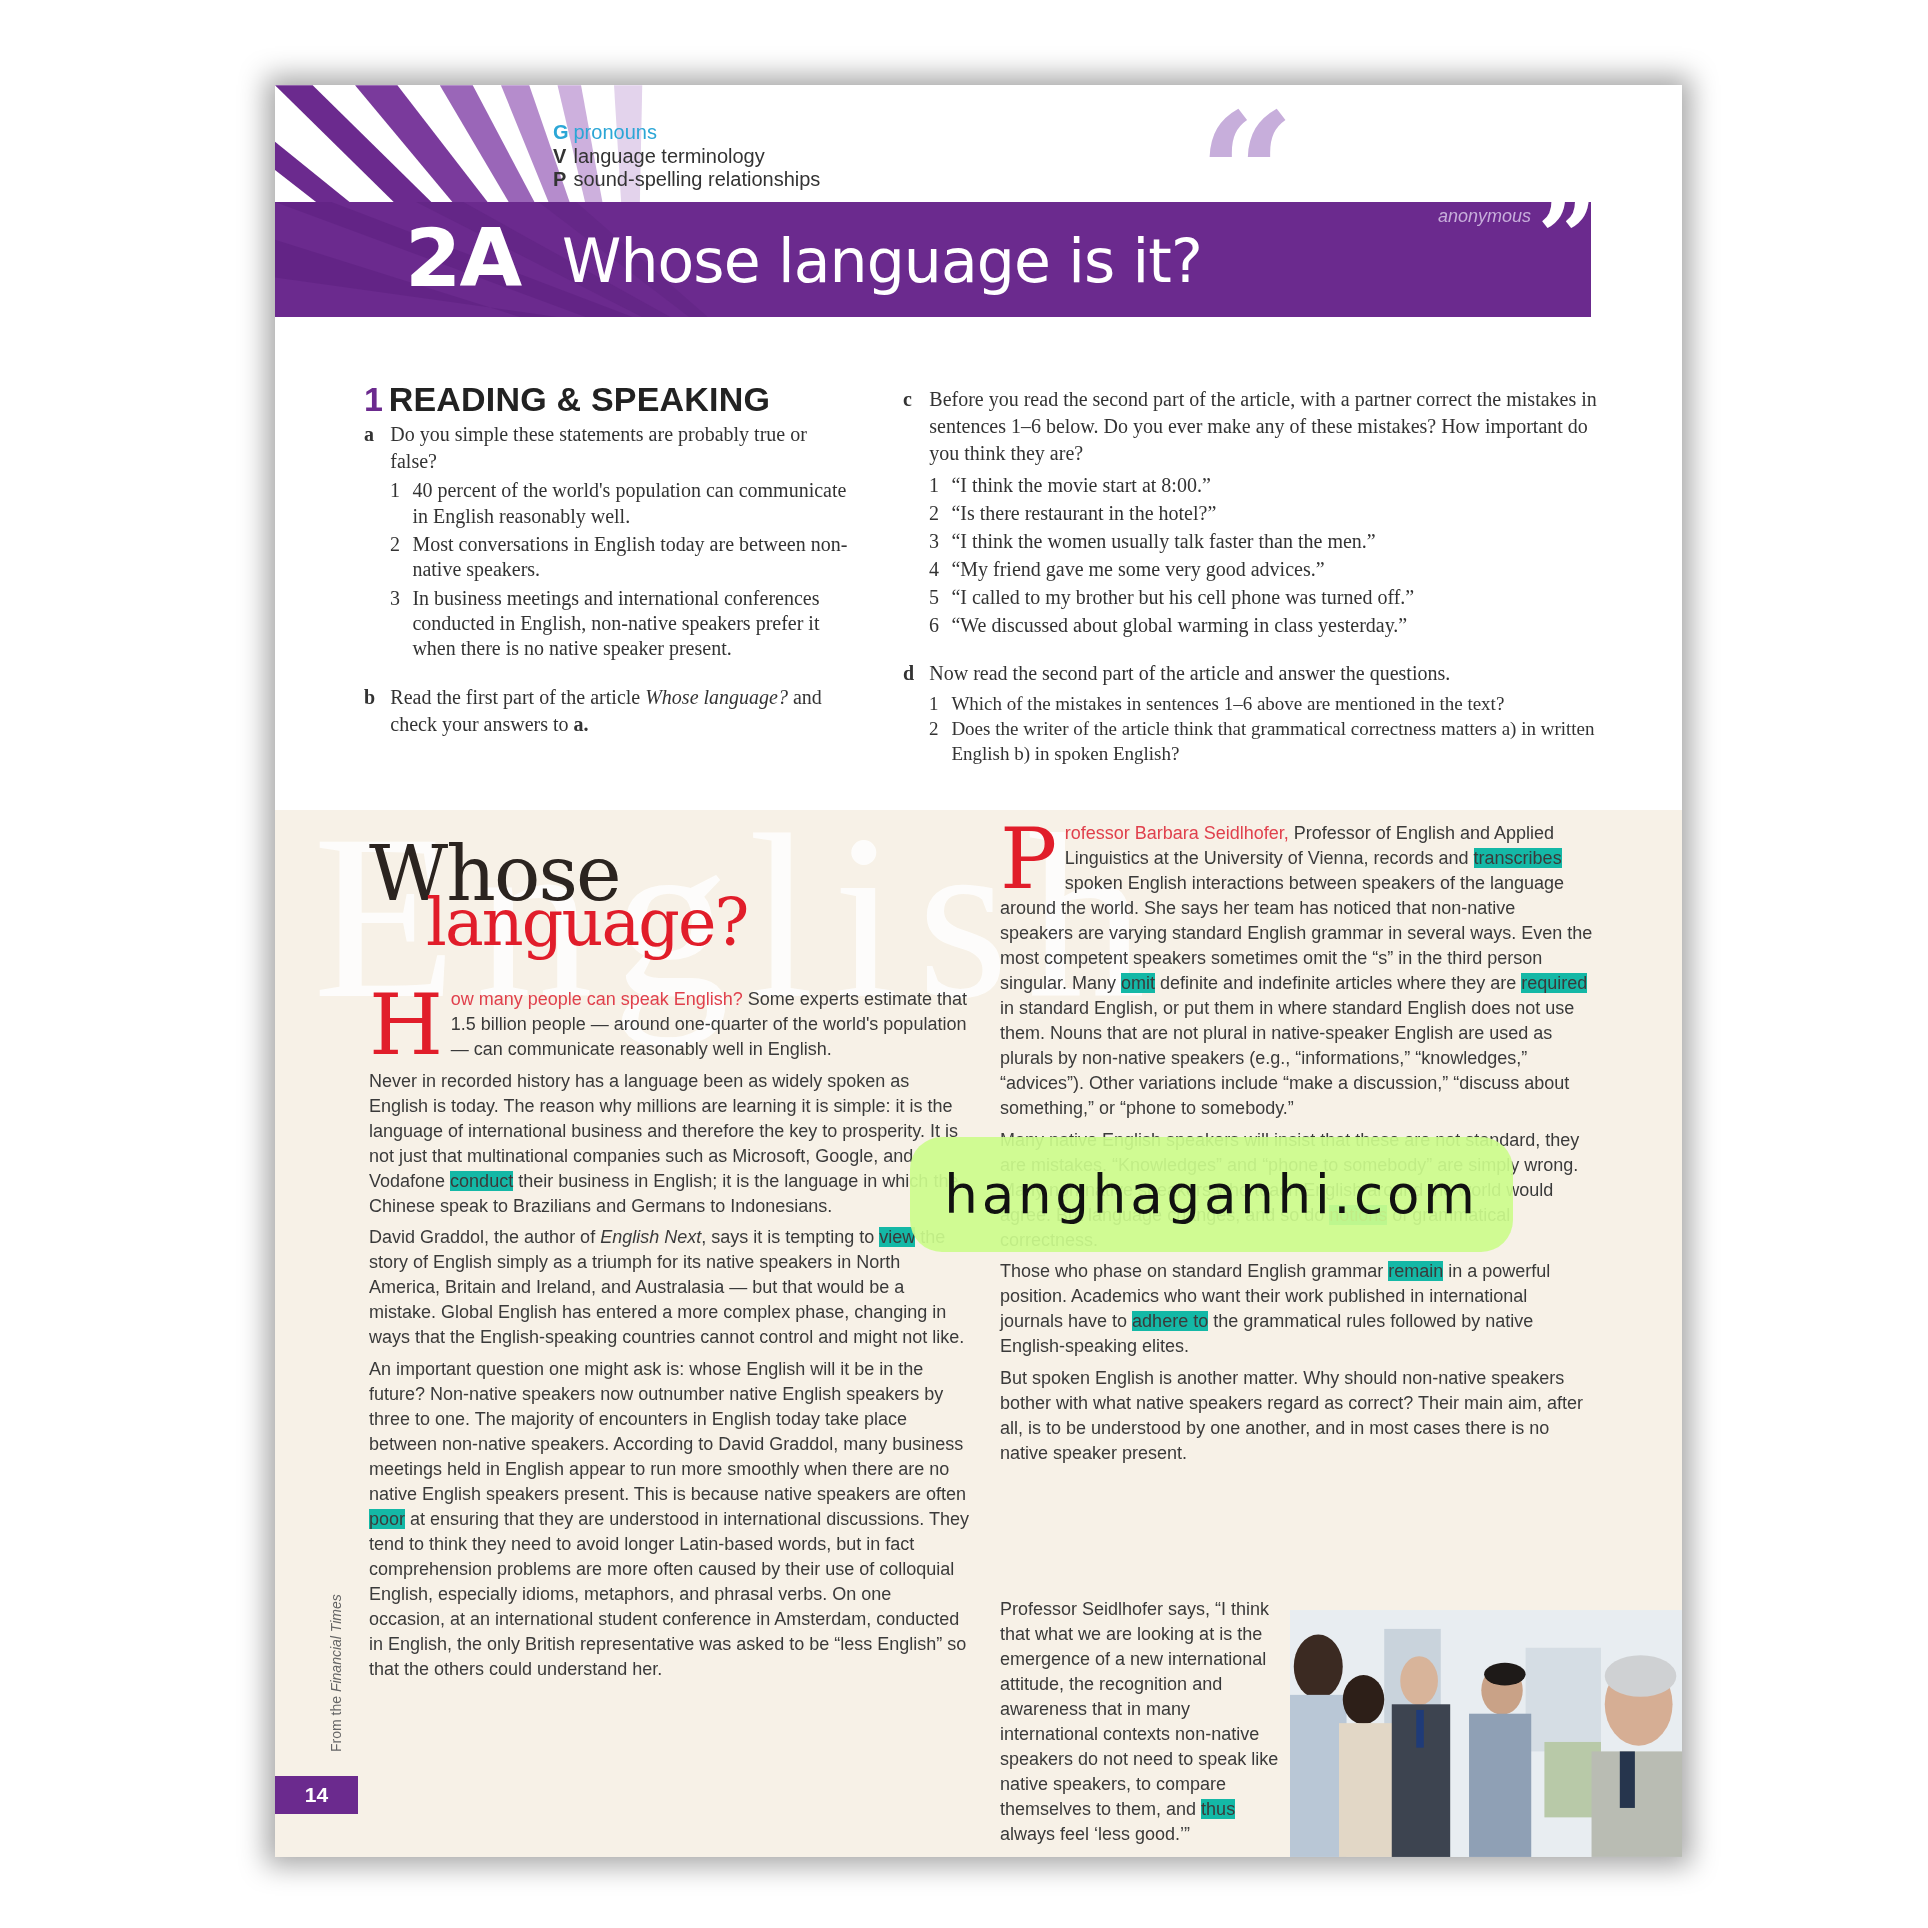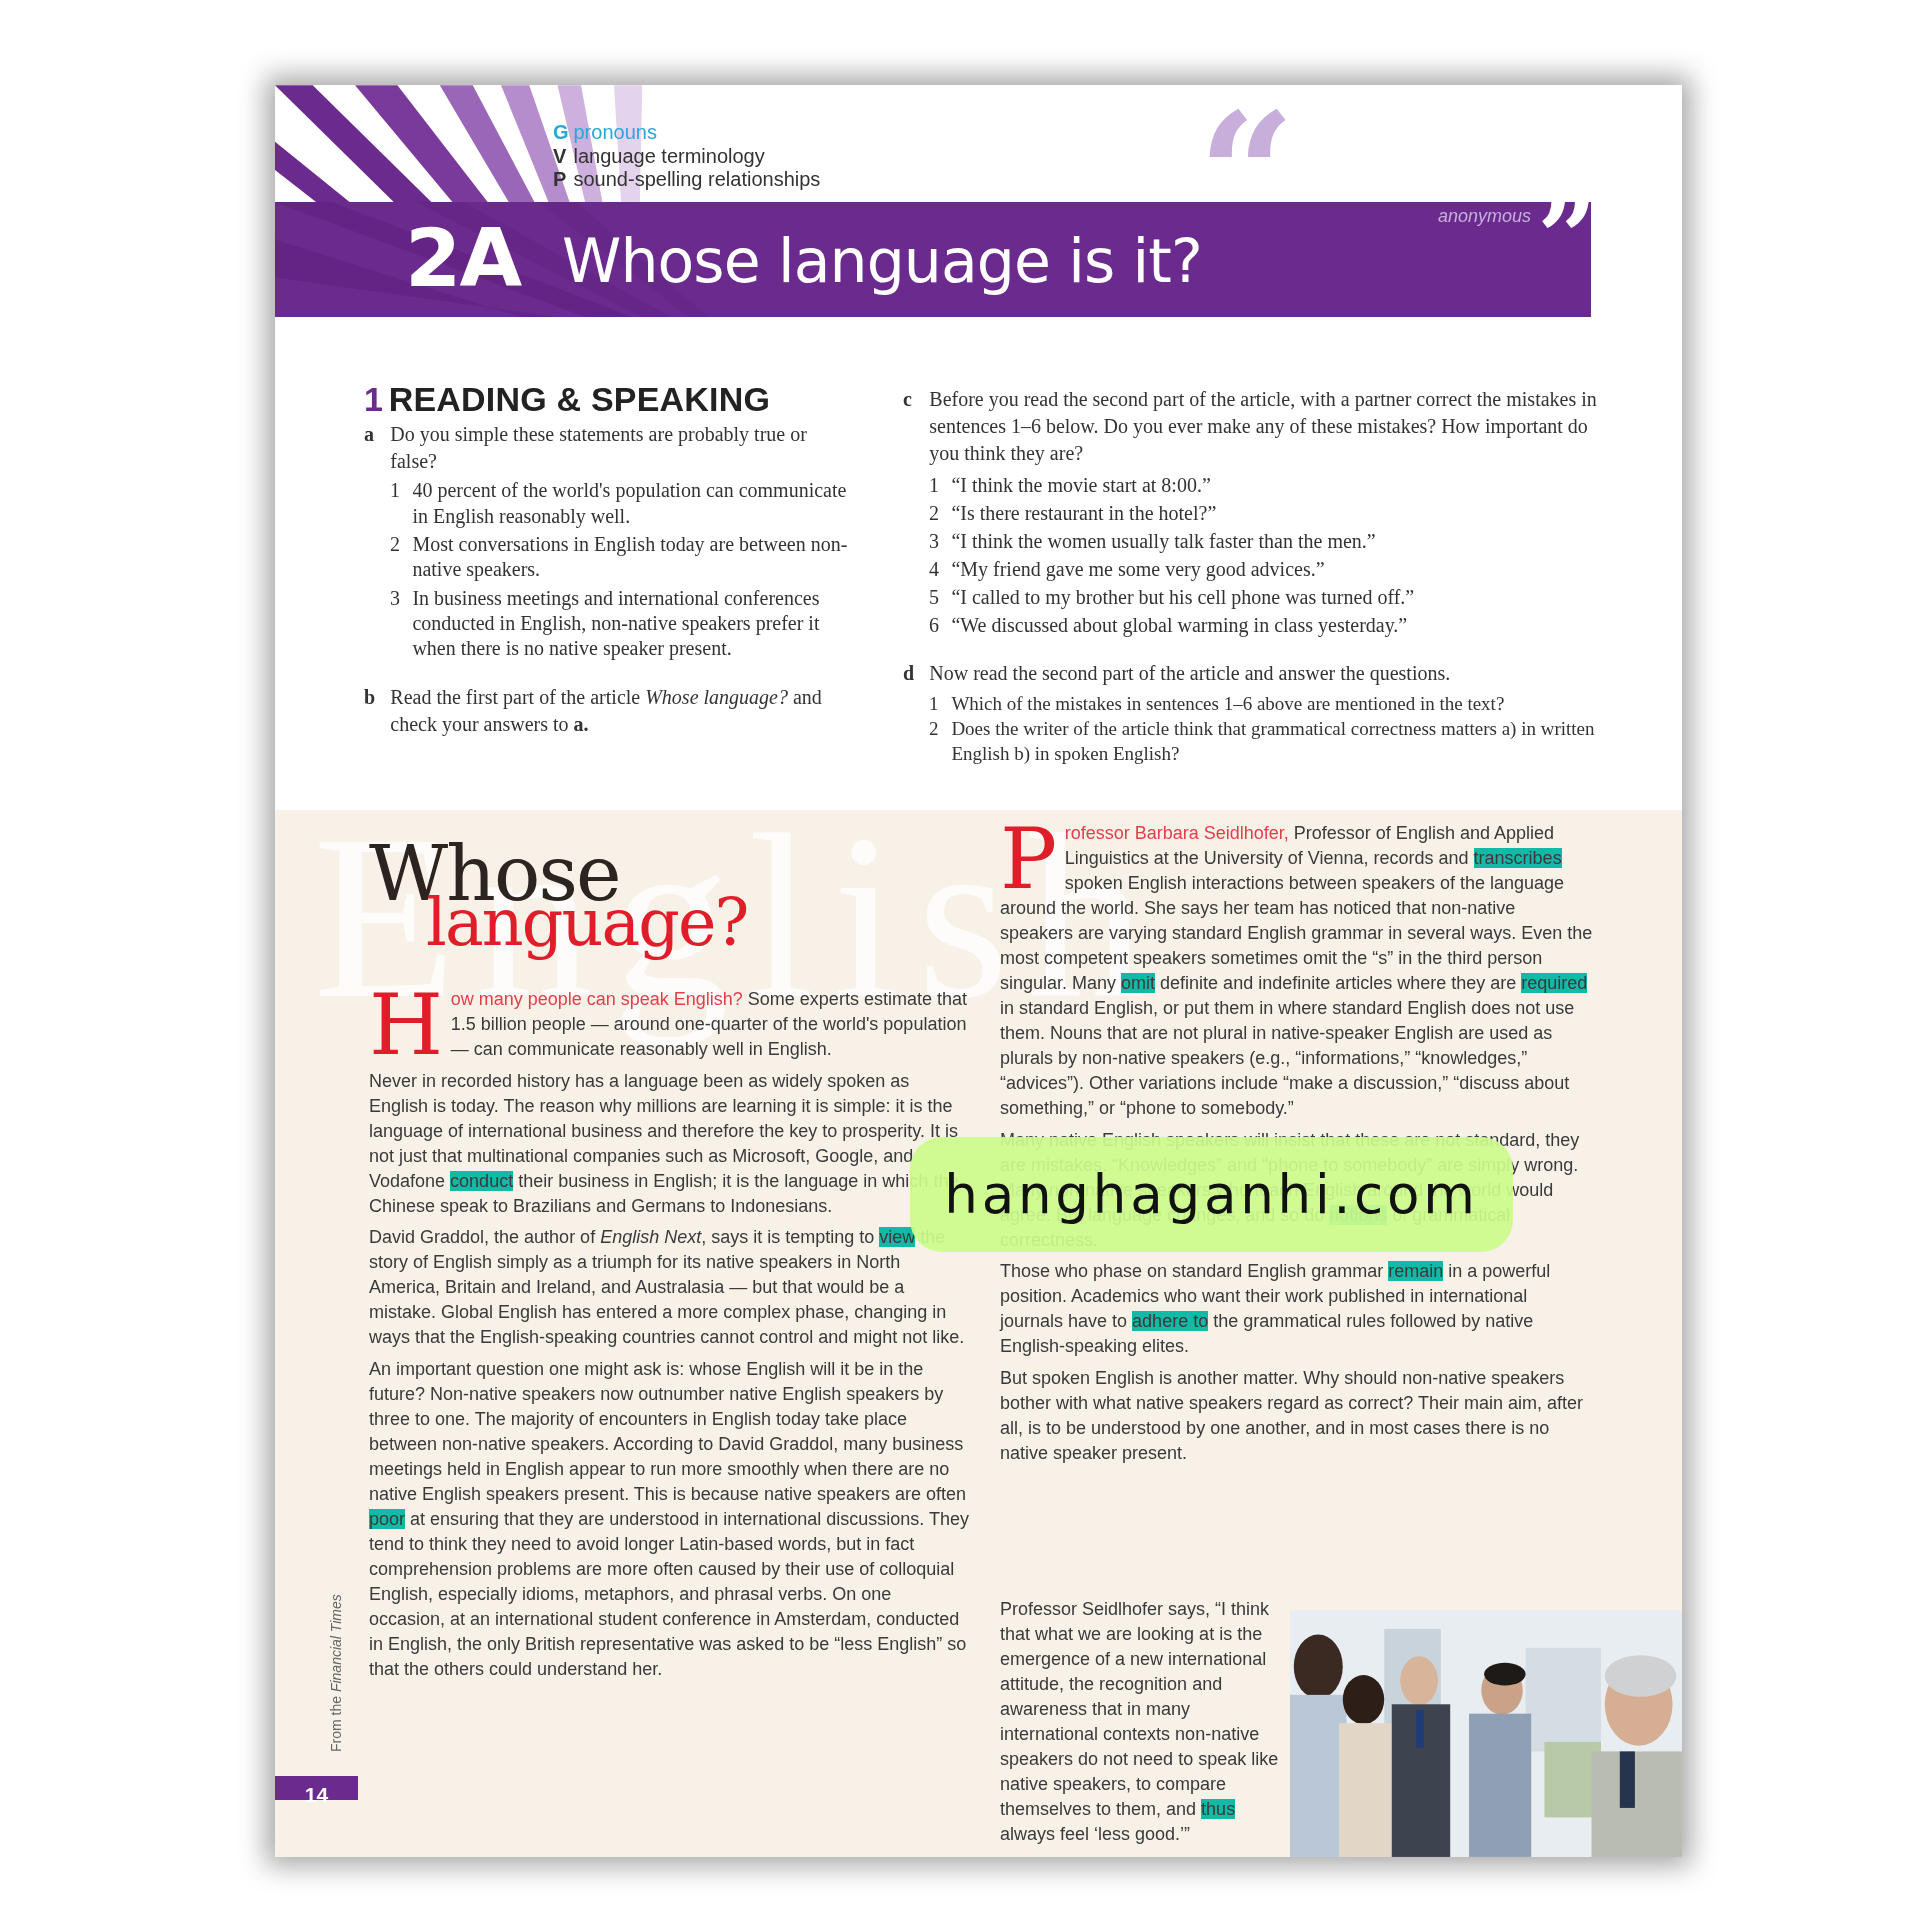--- a/index.html
+++ b/index.html
@@ -99,21 +99,21 @@
     .col-narrow { left: 725px; top: 791px; width: 282px; }
     .photo {
       position: absolute; left: 1015px; top: 800px; width: 392px; height: 247px;
       background: linear-gradient(180deg, #eef1f4 0%, #dfe5ea 100%); overflow: hidden;
     }
     .source-vert {
       position: absolute; left: 51px; top: 942px; transform: rotate(-90deg); transform-origin: left top;
       font-size: 14px; color: #666; white-space: nowrap;
     }
     .page-num {
-      position: absolute; left: 0; top: 1691px; width: 83px; height: 24px; background: #6b2a8e;
+      position: absolute; left: 0; top: 1691px; width: 83px; height: 38px; background: #6b2a8e;
       color: #fff; font-size: 21px; font-weight: bold; text-align: center; line-height: 38px;
     }
 
     
     .site-badge {
       position: absolute; left: 910px; top: 1137px; width: 603px; height: 115px;
       background: rgba(204,252,140,0.92); border-radius: 32px;
       display: flex; align-items: center; justify-content: center;
     }
     .site-badge span {

